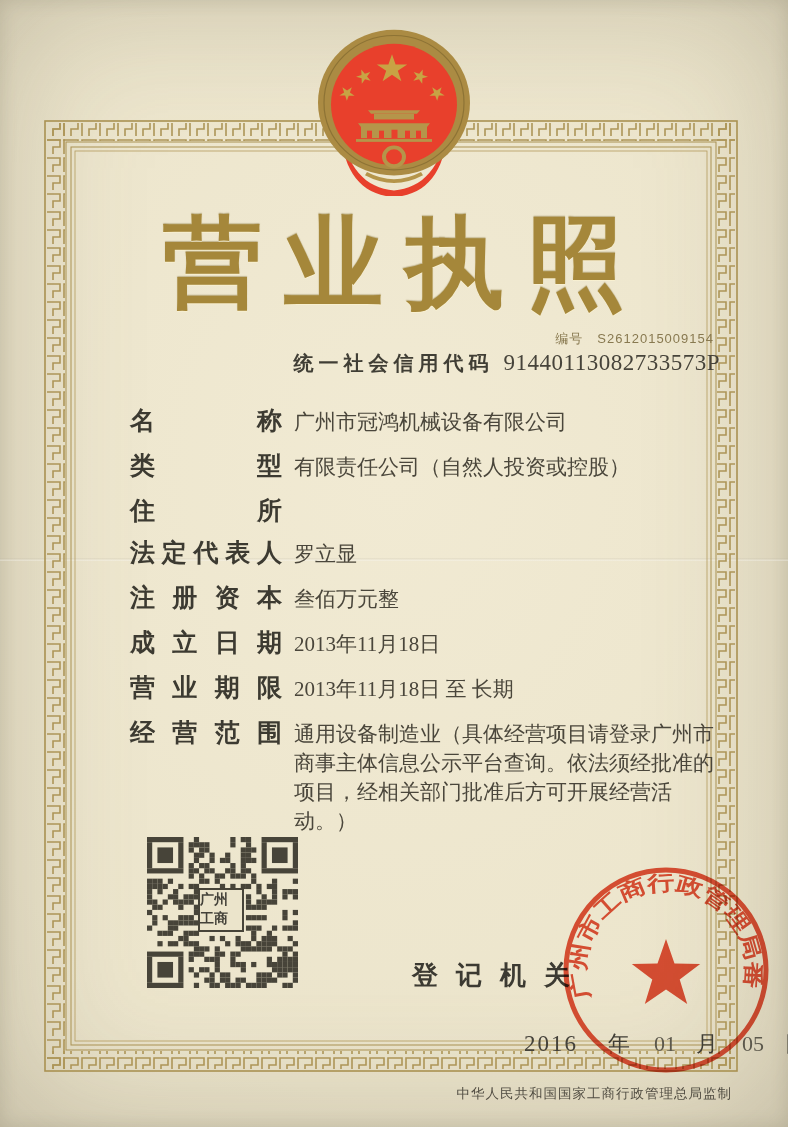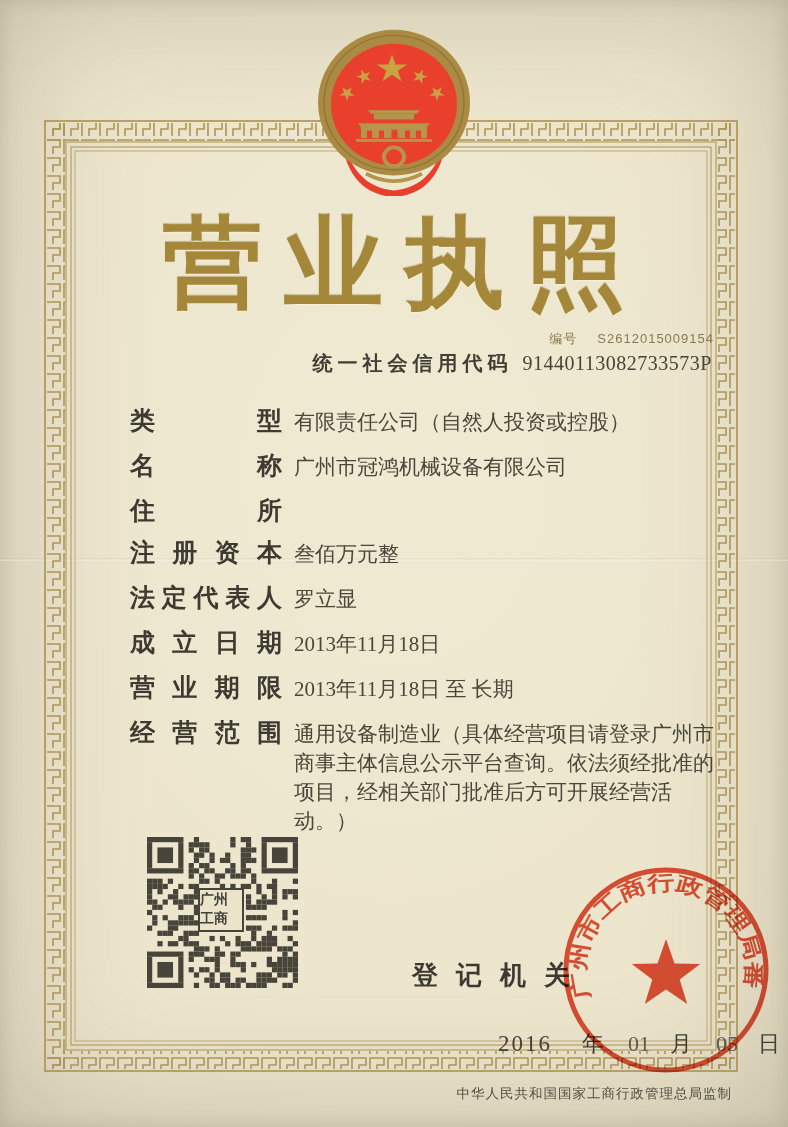--- a/index.html
+++ b/index.html
@@ -13,24 +13,24 @@
     background:linear-gradient(rgba(120,110,85,.10),rgba(255,255,255,.35));pointer-events:none;}
   .frame{position:absolute;left:44px;top:120px;width:694px;height:952px;}
   .emblem{position:absolute;left:314px;top:28px;width:160px;height:168px;}
   .title{
     position:absolute;left:0;top:198px;width:100%;text-align:center;
     font-size:99px;font-weight:bold;color:#a5873a;letter-spacing:22px;text-indent:22px;
     text-shadow:0 1px 0 rgba(255,246,210,.55), 0 -1px 1px rgba(110,85,20,.35);
     font-family:Liberation Sans, sans-serif;white-space:nowrap;
   }
   .serial{position:absolute;right:74px;top:330px;font-size:13px;color:#887950;letter-spacing:1px;}
-  .serial .s-label{margin-right:20px;}
-  .credit{position:absolute;right:76px;top:350px;display:flex;align-items:baseline;}
+  .serial .s-label{margin-right:14px;}
+  .credit{position:absolute;right:68px;top:350px;display:flex;align-items:baseline;}
   .credit-label{font-size:20px;font-weight:bold;color:#403e35;letter-spacing:5px;margin-right:10px;}
-  .credit-value{font-size:20px;color:#46433a;font-family:"Liberation Serif",serif;letter-spacing:.5px;}
+  .credit-value{font-size:23px;color:#46433a;font-family:"Liberation Serif",serif;letter-spacing:.5px;}
   .fields{position:absolute;left:130px;top:406px;width:584px;}
   .frow{display:flex;align-items:flex-start;margin-bottom:14px;}
   .flabel{
     width:152px;min-width:152px;margin-right:12px;
     font-size:25px;font-weight:bold;color:#3c3a31;line-height:28px;
     text-align:justify;text-align-last:justify;
   }
   .fvalue{
     flex:1;font-size:21px;color:#4a463b;line-height:29px;padding-top:2px;
     font-family:"Liberation Serif",serif;
@@ -42,21 +42,21 @@
     font-size:14px;font-weight:bold;color:#44423a;text-align:left;line-height:19px;
   }
   .regorg{
     position:absolute;left:412px;top:958px;
     font-size:26px;font-weight:bold;color:#3c3a32;letter-spacing:18px;white-space:nowrap;
   }
   .dateline{
     position:absolute;left:498px;top:1003px;display:flex;align-items:baseline;
     color:#45423a;font-family:"Liberation Serif",serif;white-space:nowrap;
   }
-  .d-year{font-size:23px;letter-spacing:2px;}
+  .d-year{font-size:23px;letter-spacing:2px;margin-left:26px;}
   .d-unit{font-size:22px;font-family:"Liberation Sans",sans-serif;color:#3f3d35;}
   .d-num{font-size:22px;color:#5c584c;}
   .m-l30{margin-left:30px;} .m-l24{margin-left:24px;margin-top:28px;} .m-l20{margin-left:20px;}
   .seal{position:absolute;left:556px;top:860px;width:220px;height:220px;mix-blend-mode:multiply;opacity:.92;}
   .footer-left{position:absolute;left:60px;top:1086px;font-size:12.5px;color:#6d6550;letter-spacing:.5px;}
   .footer-right{position:absolute;right:56px;top:1085px;font-size:13.5px;color:#514d42;letter-spacing:1px;text-align:center;}
 </style>
 </head>
 <body>
 
@@ -114,37 +114,37 @@
     <span class="s-label">编号</span><span>S2612015009154</span>
   </div>
 
   <div class="credit">
     <span class="credit-label">统一社会信用代码</span>
     <span class="credit-value">91440113082733573P</span>
   </div>
 
   <div class="fields">
     <div class="frow">
+      <div class="flabel">名称</div>
+      <div class="fvalue">广州市冠鸿机械设备有限公司</div>
+    </div>
+    <div class="frow">
       <div class="flabel">类型</div>
       <div class="fvalue">有限责任公司（自然人投资或控股）</div>
     </div>
     <div class="frow">
-      <div class="flabel">名称</div>
-      <div class="fvalue">广州市冠鸿机械设备有限公司</div>
-    </div>
-    <div class="frow">
       <div class="flabel">住所</div>
+    </div>
+    <div class="frow">
+      <div class="flabel">法定代表人</div>
+      <div class="fvalue">罗立显</div>
     </div>
     <div class="frow">
       <div class="flabel">注册资本</div>
       <div class="fvalue">叁佰万元整</div>
-    </div>
-    <div class="frow">
-      <div class="flabel">法定代表人</div>
-      <div class="fvalue">罗立显</div>
     </div>
     <div class="frow">
       <div class="flabel">成立日期</div>
       <div class="fvalue">2013年11月18日</div>
     </div>
     <div class="frow">
       <div class="flabel">营业期限</div>
       <div class="fvalue">2013年11月18日 至 长期</div>
     </div>
     <div class="frow">

